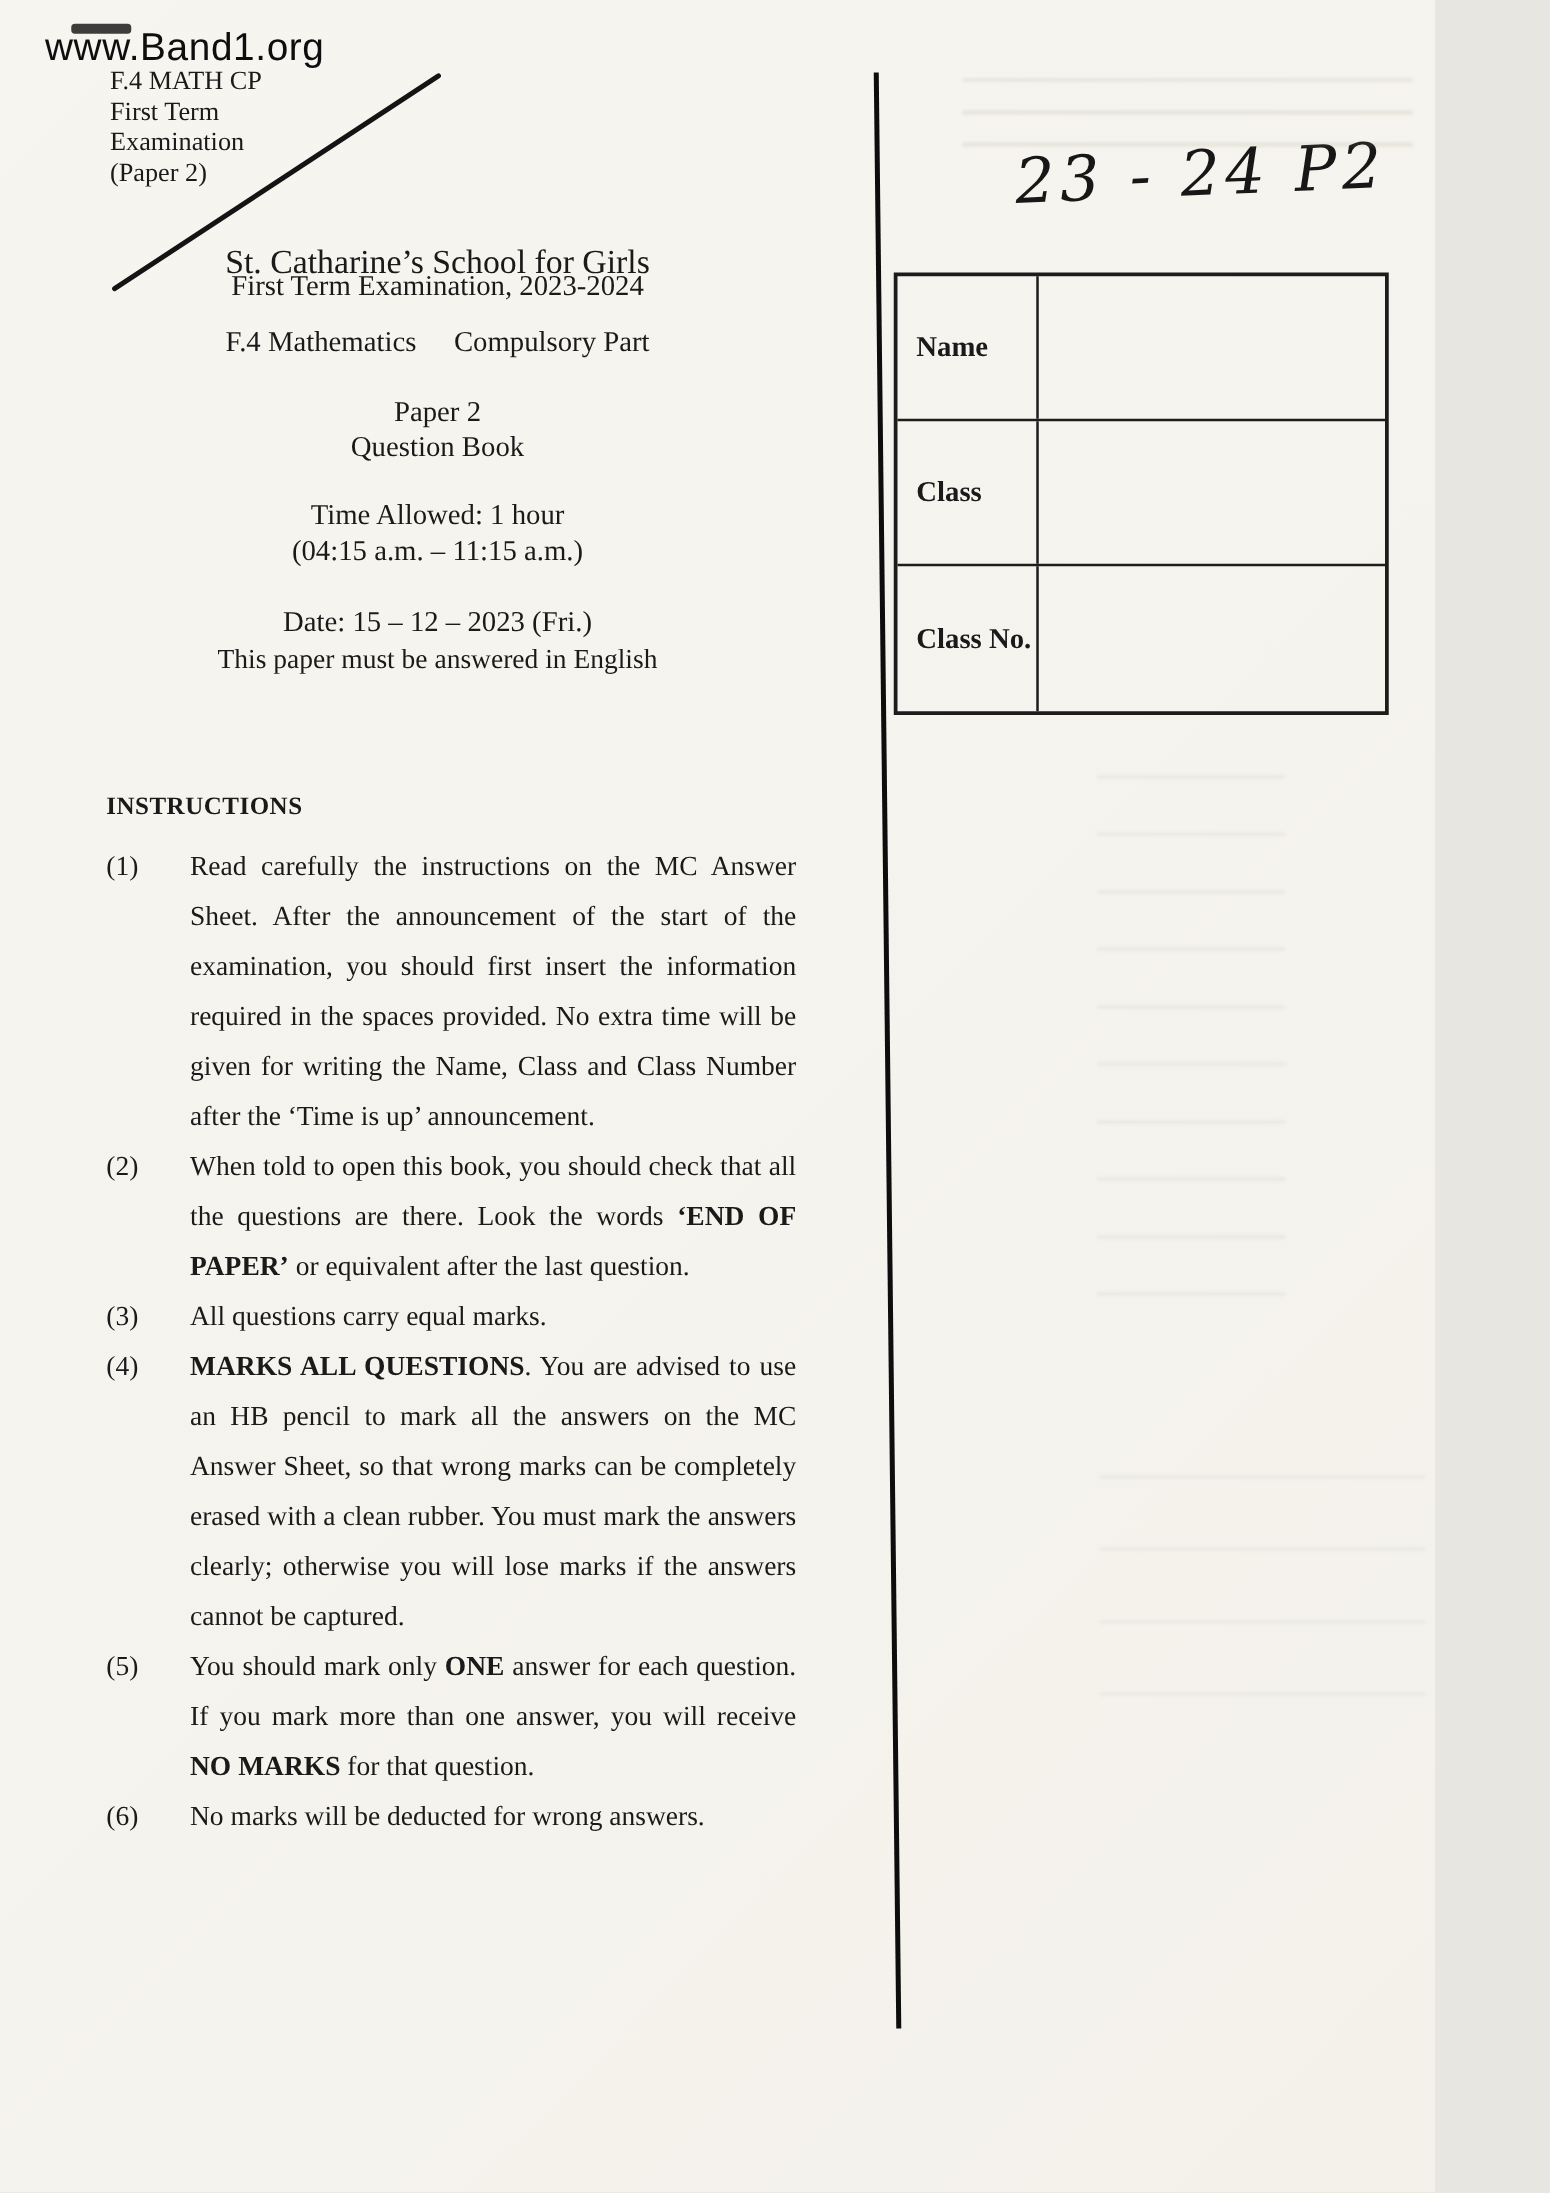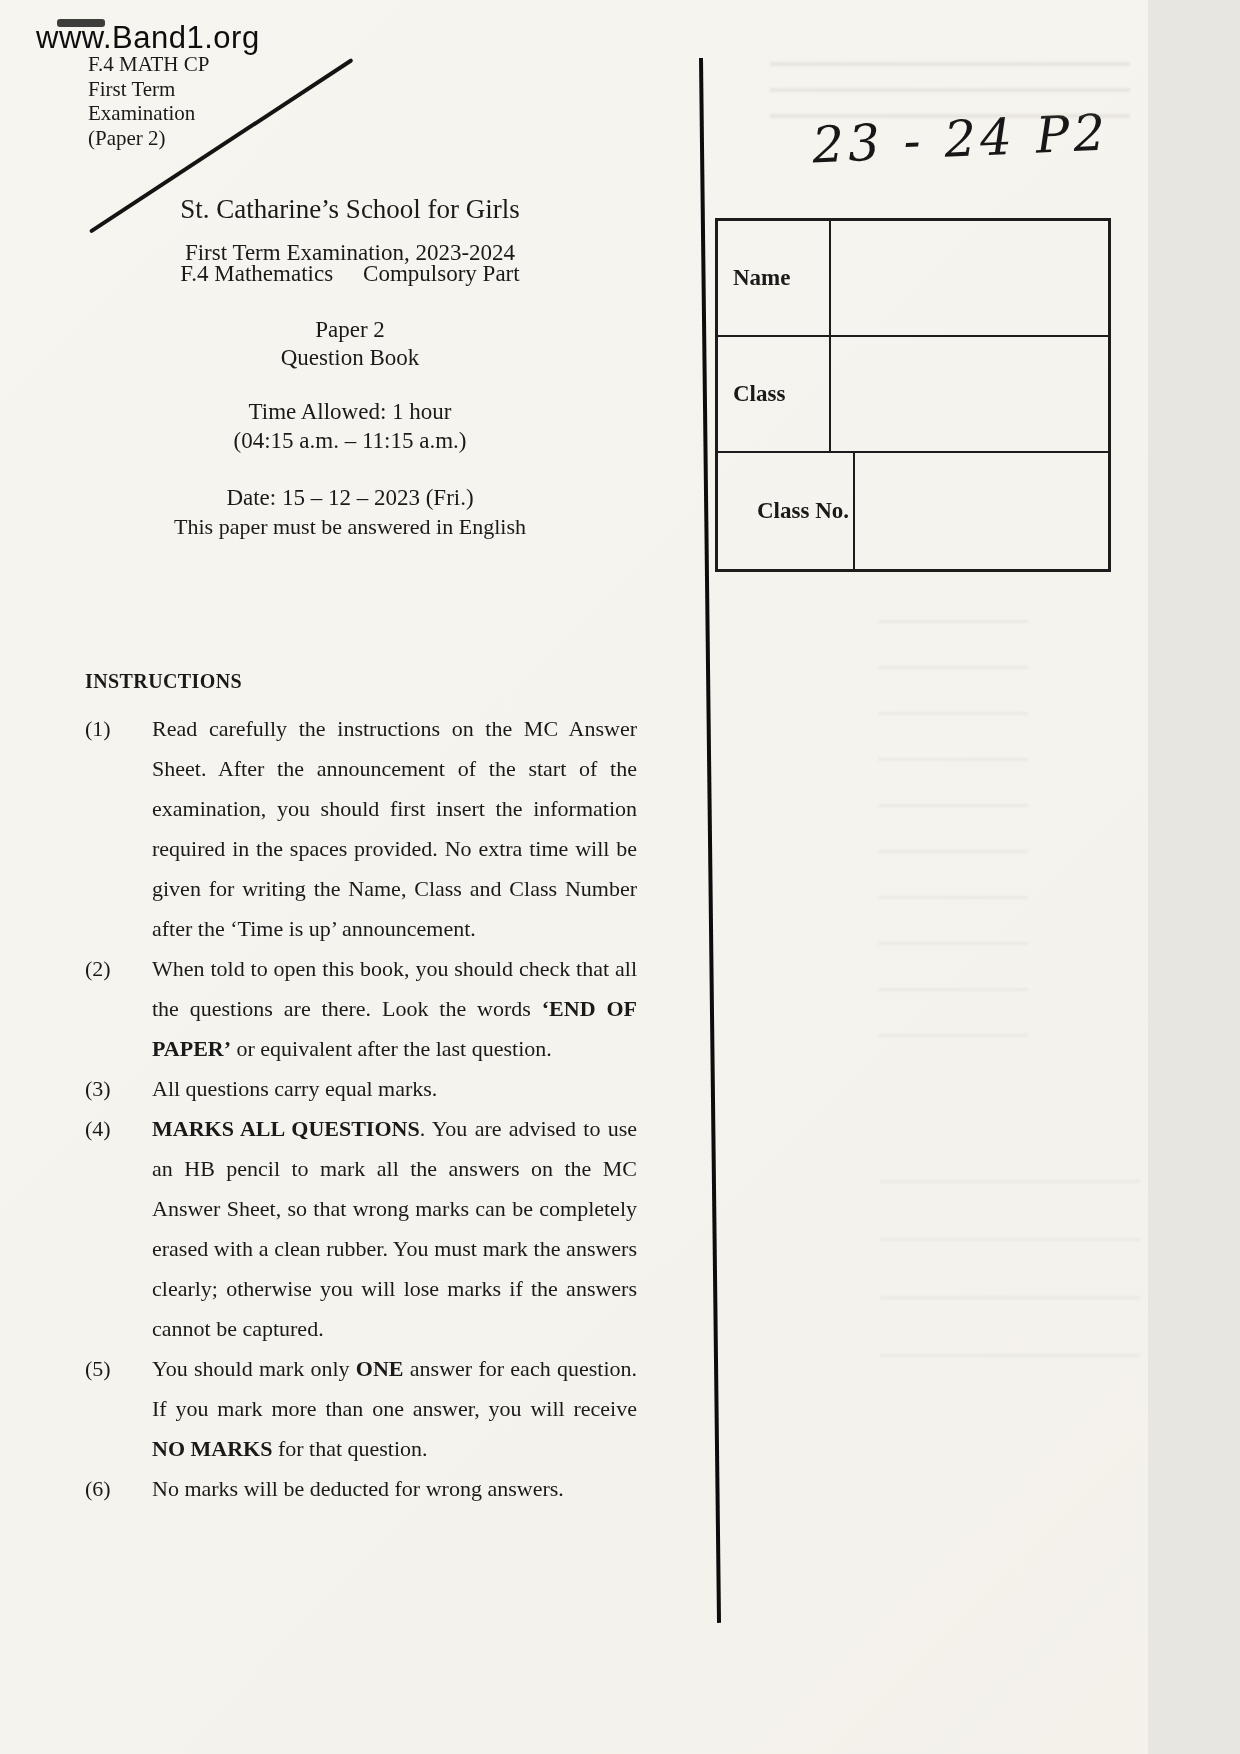--- a/index.html
+++ b/index.html
@@ -29,31 +29,31 @@
     transform-origin:0 50%;transform:rotate(-33.3deg);
   }
   .scan-smudge{
     position:absolute;left:57px;top:19px;width:48px;height:8px;
     background:#1c1c1c;border-radius:3px;opacity:.85;
   }
   
   .left-col{position:absolute;left:60px;top:0;width:580px;}
   .hline{position:absolute;left:0;width:100%;text-align:center;font-weight:normal;white-space:pre;}
   .h-school{top:194px;font-size:27px;}
-  .h-exam{top:240px;font-size:23px;}
+  .h-exam{top:216px;font-size:23px;}
   .h-subject{top:261px;font-size:23px;}
   .h-paper{top:317px;font-size:23px;}
   .h-book{top:345px;font-size:23px;}
   .h-time{top:399px;font-size:23px;}
   .h-range{top:428px;font-size:23px;}
   .h-date{top:485px;font-size:23px;}
   .h-note{top:514px;font-size:22px;}
   .subject-gap{display:inline-block;width:30px;}
   
-  .instructions{position:absolute;left:85px;top:670px;width:552px;}
+  .instructions{position:absolute;left:85px;top:634px;width:552px;}
   .inst-heading{font-size:20px;font-weight:bold;letter-spacing:.4px;}
   .inst-list{margin-top:16px;}
   .inst-row{display:grid;grid-template-columns:67px 1fr;}
   .inst-num{font-size:22px;line-height:40px;}
   .inst-text{font-size:22px;line-height:40px;text-align:justify;}
   
   .divider{
     position:absolute;left:699px;top:58px;width:4px;height:1565px;
     background:#0d0d0d;transform-origin:top left;transform:rotate(-0.66deg);
   }
@@ -66,21 +66,21 @@
   }
   
   .info-table{
     position:absolute;left:715px;top:218px;width:390px;height:348px;
     border:3px solid #1c1c1c;
     display:grid;grid-template-rows:1fr 1fr 1fr;
     background:transparent;
     font-family:Liberation Serif, serif;
   }
   .info-row{display:grid;grid-template-columns:113px 1fr;border-bottom:2px solid #1c1c1c;}
-  .info-row:last-child{border-bottom:none;padding-left:24px;}
+  .info-row:last-child{border-bottom:none;}
   .info-label{
     border-right:2px solid #1c1c1c;
     display:flex;align-items:center;padding-left:15px;
     font-size:23px;font-weight:bold;white-space:nowrap;
   }
   .info-value{}
   
   .bleed{position:absolute;opacity:.5;filter:blur(1.2px);pointer-events:none;}
   .bleed-a{left:770px;top:62px;width:360px;height:72px;
     background:repeating-linear-gradient(to bottom,rgba(150,142,125,.28) 0 4px,transparent 4px 26px);}

